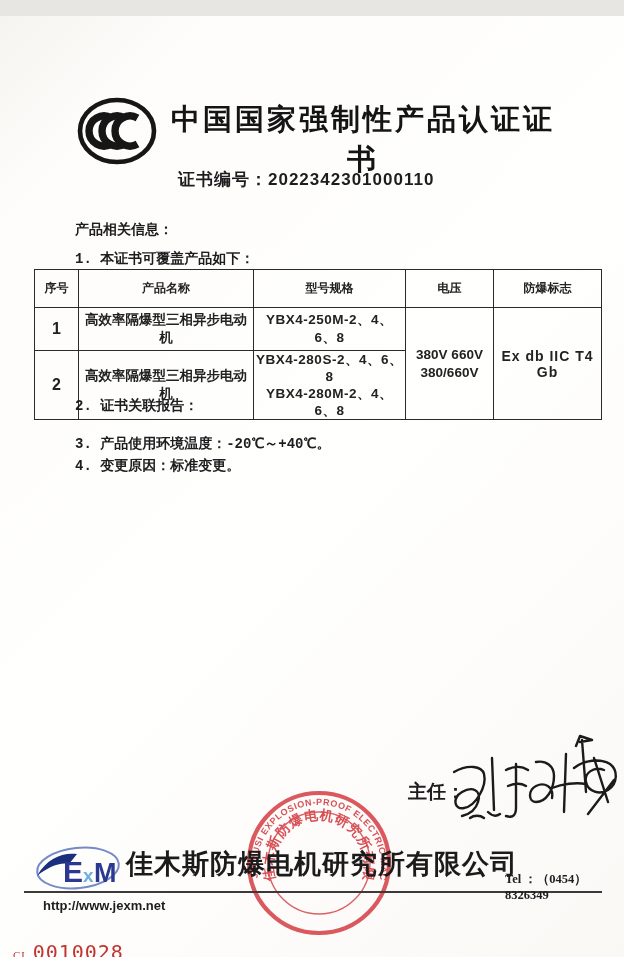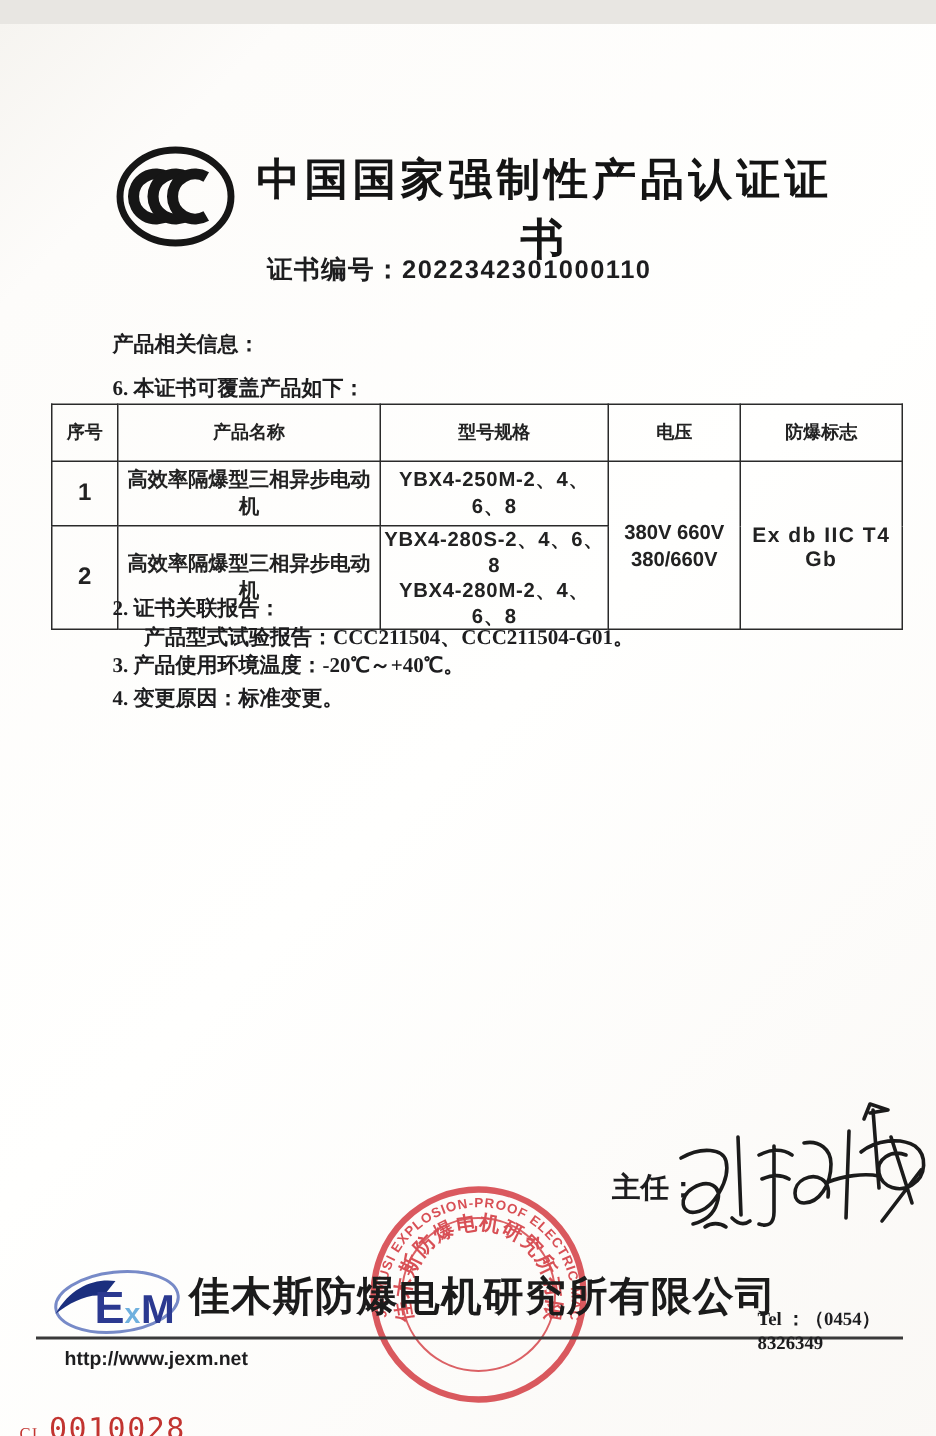--- a/index.html
+++ b/index.html
@@ -12,21 +12,21 @@
   .abs{position:absolute;}
   
   .ccc-logo{left:76px;top:80px;width:82px;height:70px;}
   .doc-title{left:168px;top:84px;width:390px;text-align:center;
     font-size:29px;font-weight:bold;letter-spacing:3px;color:#141414;
     font-family:"Liberation Sans",sans-serif;}
   .page-line{left:182px;top:126px;font-size:15px;font-weight:bold;letter-spacing:2px;
     font-family:"Liberation Serif",serif;}
   .cert-line{left:178px;top:152px;font-size:17px;font-weight:bold;letter-spacing:1px;}
   
-  .kai{font-family:Liberation Serif, serif;font-weight:bold;}
+  .kai{font-family:Liberation Mono, monospace;font-weight:bold;}
   .sec-title{left:75px;top:205px;font-size:14px;}
   .item1{left:75px;top:234px;font-size:14px;}
   
   .ptable{left:34px;top:253px;width:567px;border-collapse:collapse;table-layout:fixed;}
   .ptable td,.ptable th{border:1.6px solid #2a2a2a;padding:0 2px;text-align:center;
     vertical-align:middle;font-weight:bold;color:#222;}
   .ptable th{height:37px;font-size:12px;font-family:"Liberation Serif",serif;}
   .r1 td{height:42px;}
   .r2 td{height:34px;}
   .cell-name{font-size:13.5px;font-family:"Liberation Serif",serif;}
@@ -68,21 +68,21 @@
     <ellipse cx="41" cy="35" rx="37" ry="31" fill="none" stroke="#161616" stroke-width="4.6"></ellipse>
     <path d="M 35.5 22 A 15 15 0 1 0 35.5 48" fill="none" stroke="#161616" stroke-width="7.4"></path>
     <path d="M 48.5 22 A 15 15 0 1 0 48.5 48" fill="none" stroke="#161616" stroke-width="7.4"></path>
     <path d="M 61.5 22 A 15 15 0 1 0 61.5 48" fill="none" stroke="#161616" stroke-width="7.4"></path>
   </svg>
 
   <div class="abs doc-title">中国国家强制性产品认证证书</div>
   <div class="abs cert-line">证书编号：2022342301000110</div>
 
   <div class="abs kai sec-title">产品相关信息：</div>
-  <div class="abs kai item1">6. 本证书可覆盖产品如下：</div>
+  <div class="abs kai item1">1. 本证书可覆盖产品如下：</div>
 
   <table class="abs ptable">
     <colgroup>
       <col style="width:44px">
         <col style="width:175px">
         <col style="width:152px">
       <col style="width:88px">
         <col style="width:108px">
     </colgroup>
     <tbody>
@@ -108,21 +108,20 @@
       <td class="cell-name">高效率隔爆型三相异步电动机</td>
       <td class="cell-model two-line">
         <div>YBX4-280S-2、4、6、8</div>
         <div>YBX4-280M-2、4、6、8</div>
       </td>
     </tr>
   </tbody>
     </table>
 
   <div class="abs kai note n2a">2. 证书关联报告：</div>
-  <div class="abs kai note n2b">产品型式试验报告：CCC211504、CCC211504-G01。</div>
   <div class="abs kai note n3">3. 产品使用环境温度：-20℃～+40℃。</div>
   <div class="abs kai note n4">4. 变更原因：标准变更。</div>
 
   <div class="abs director-label">主任：</div>
   <svg class="abs signature" viewBox="0 0 176 104">
     <g fill="none" stroke="#1b1b1b" stroke-width="2.4" stroke-linecap="round" stroke-linejoin="round">
       <path d="M6 44 C20 36 34 38 36 46 C39 58 28 78 16 80 C6 82 4 70 14 64 C24 58 34 62 30 74 C28 81 22 86 14 88 M22 90 c4 -3 10 -3 14 0"></path>
       <path d="M44 30 l2 52 M40 84 c4 4 8 5 12 2"></path>
       <path d="M58 42 c8 -4 16 -4 22 0 M60 58 c7 -3 13 -3 18 0 M68 36 l0 44 c0 8 -4 10 -10 8"></path>
       <path d="M88 34 c10 -2 18 4 18 14 c0 14 -8 26 -18 26 c-8 0 -8 -12 0 -16 c8 -4 18 0 16 12"></path>

